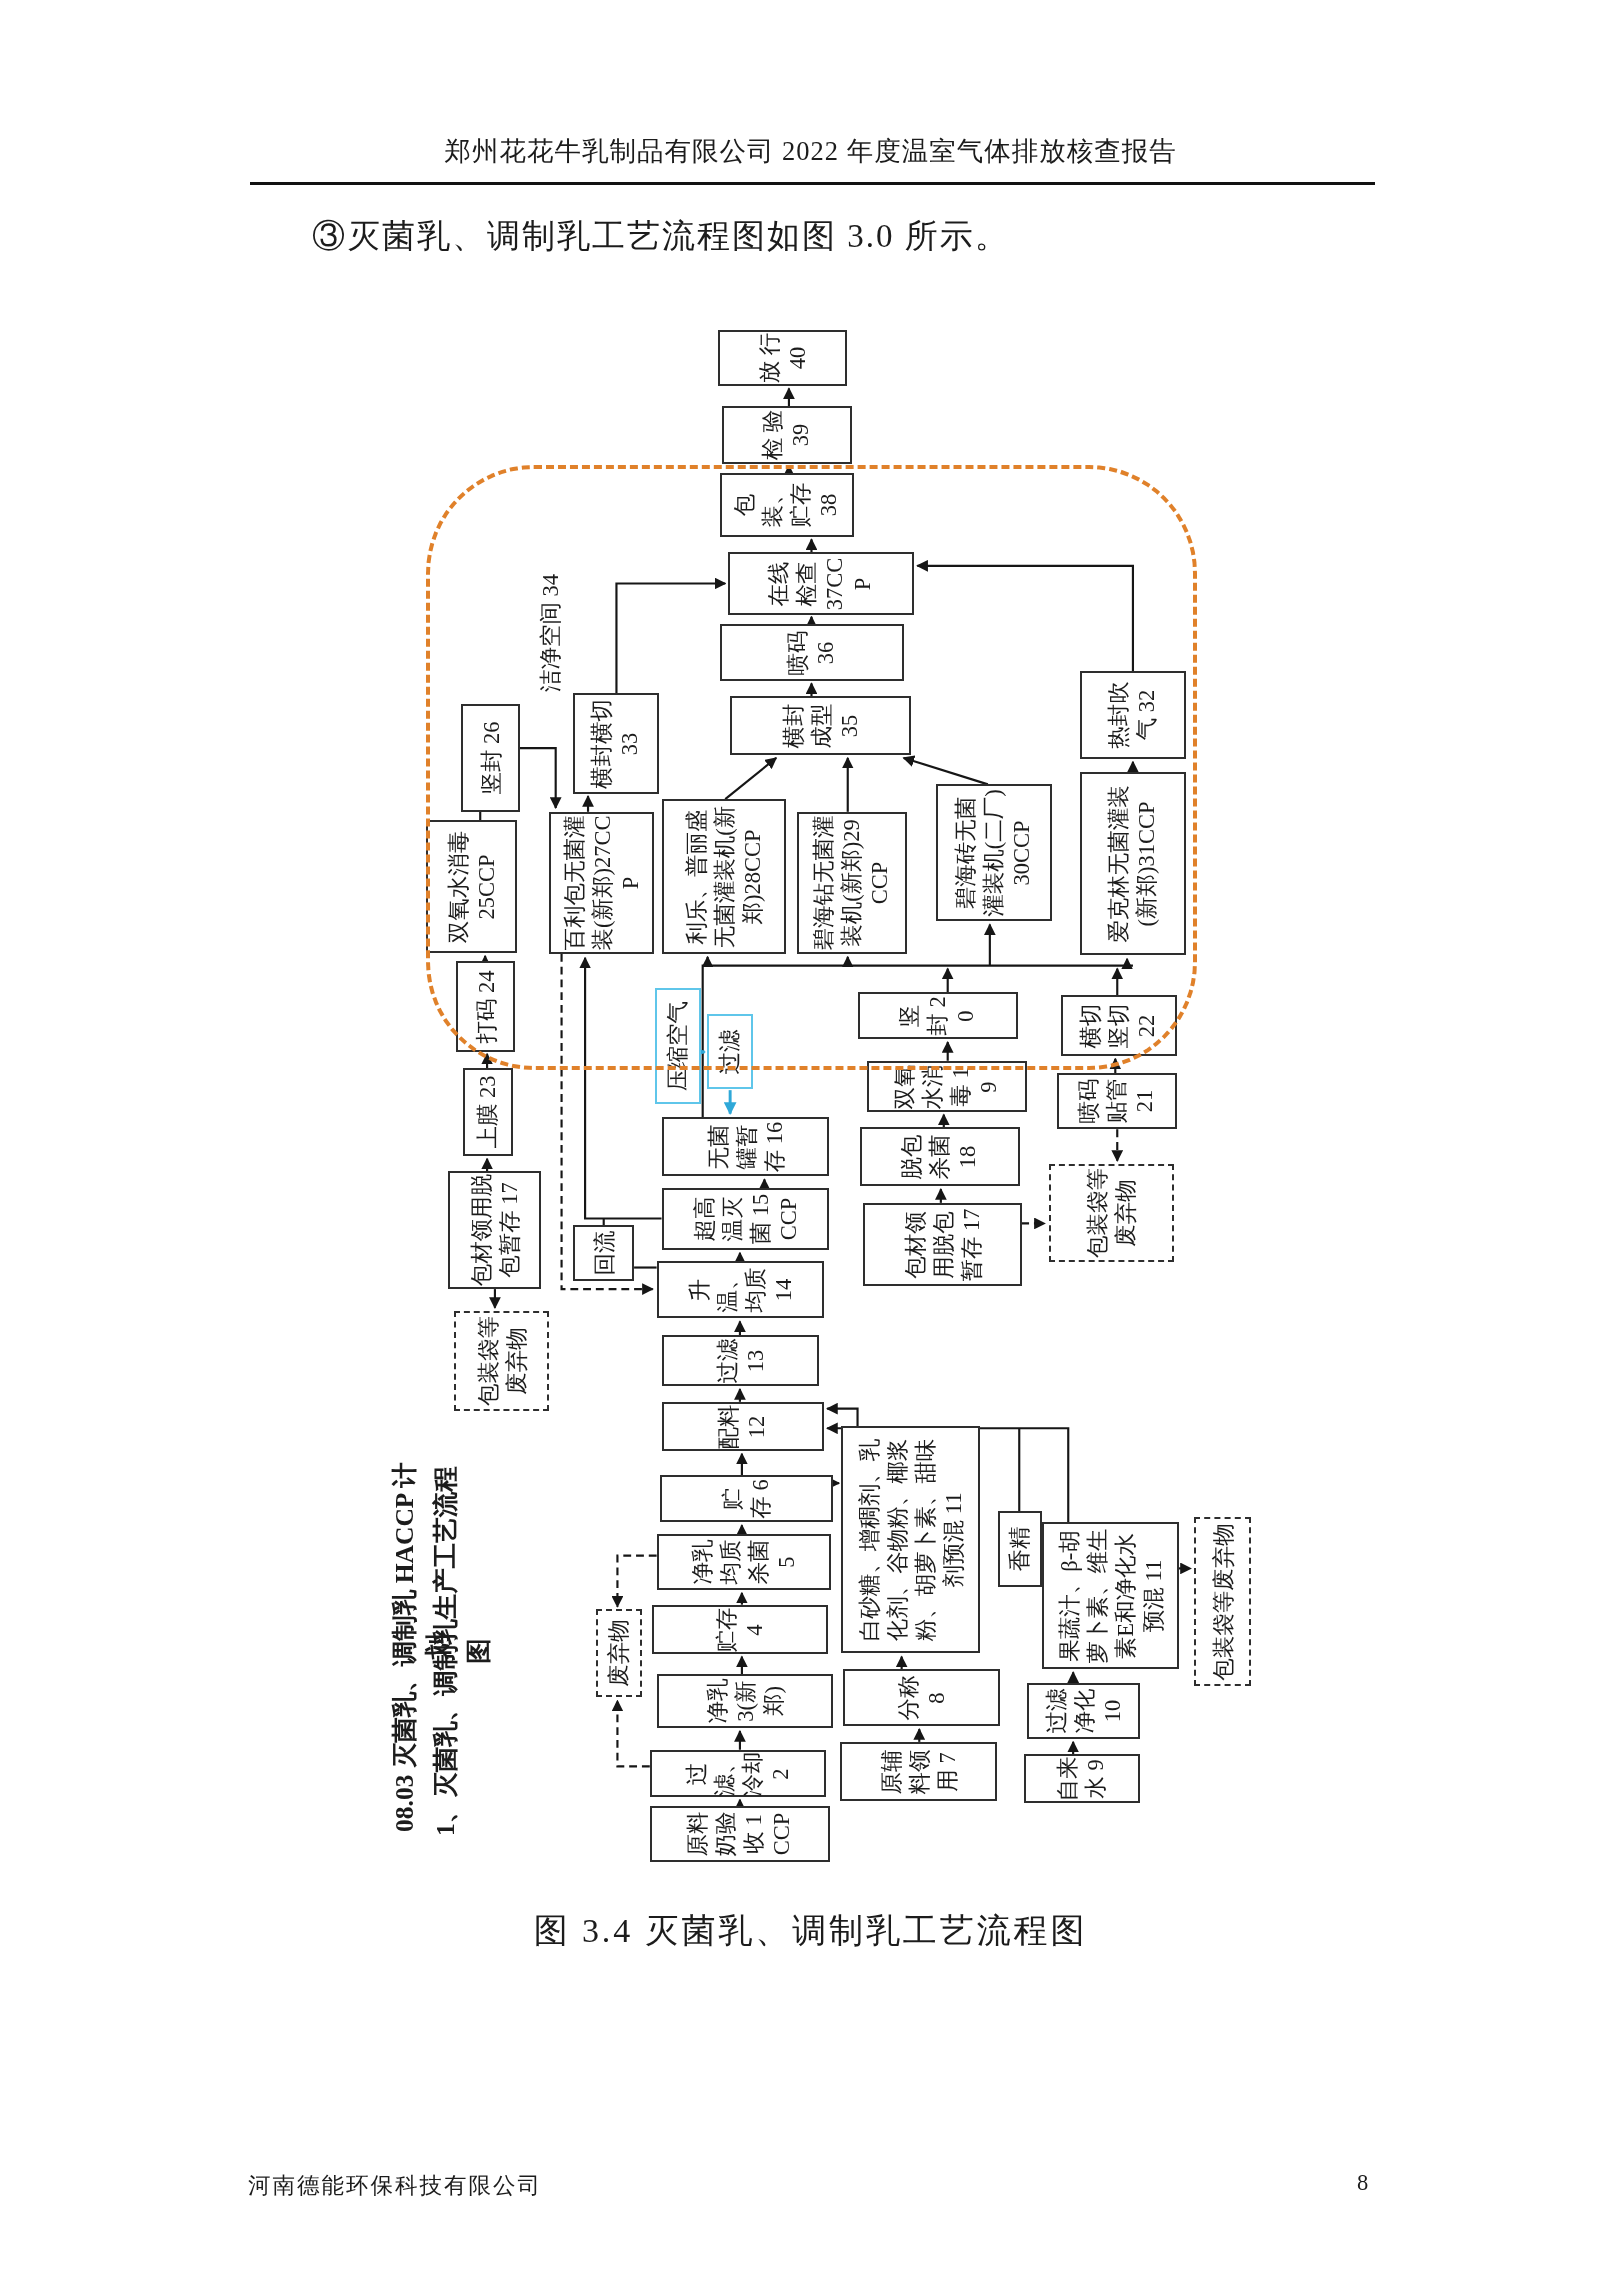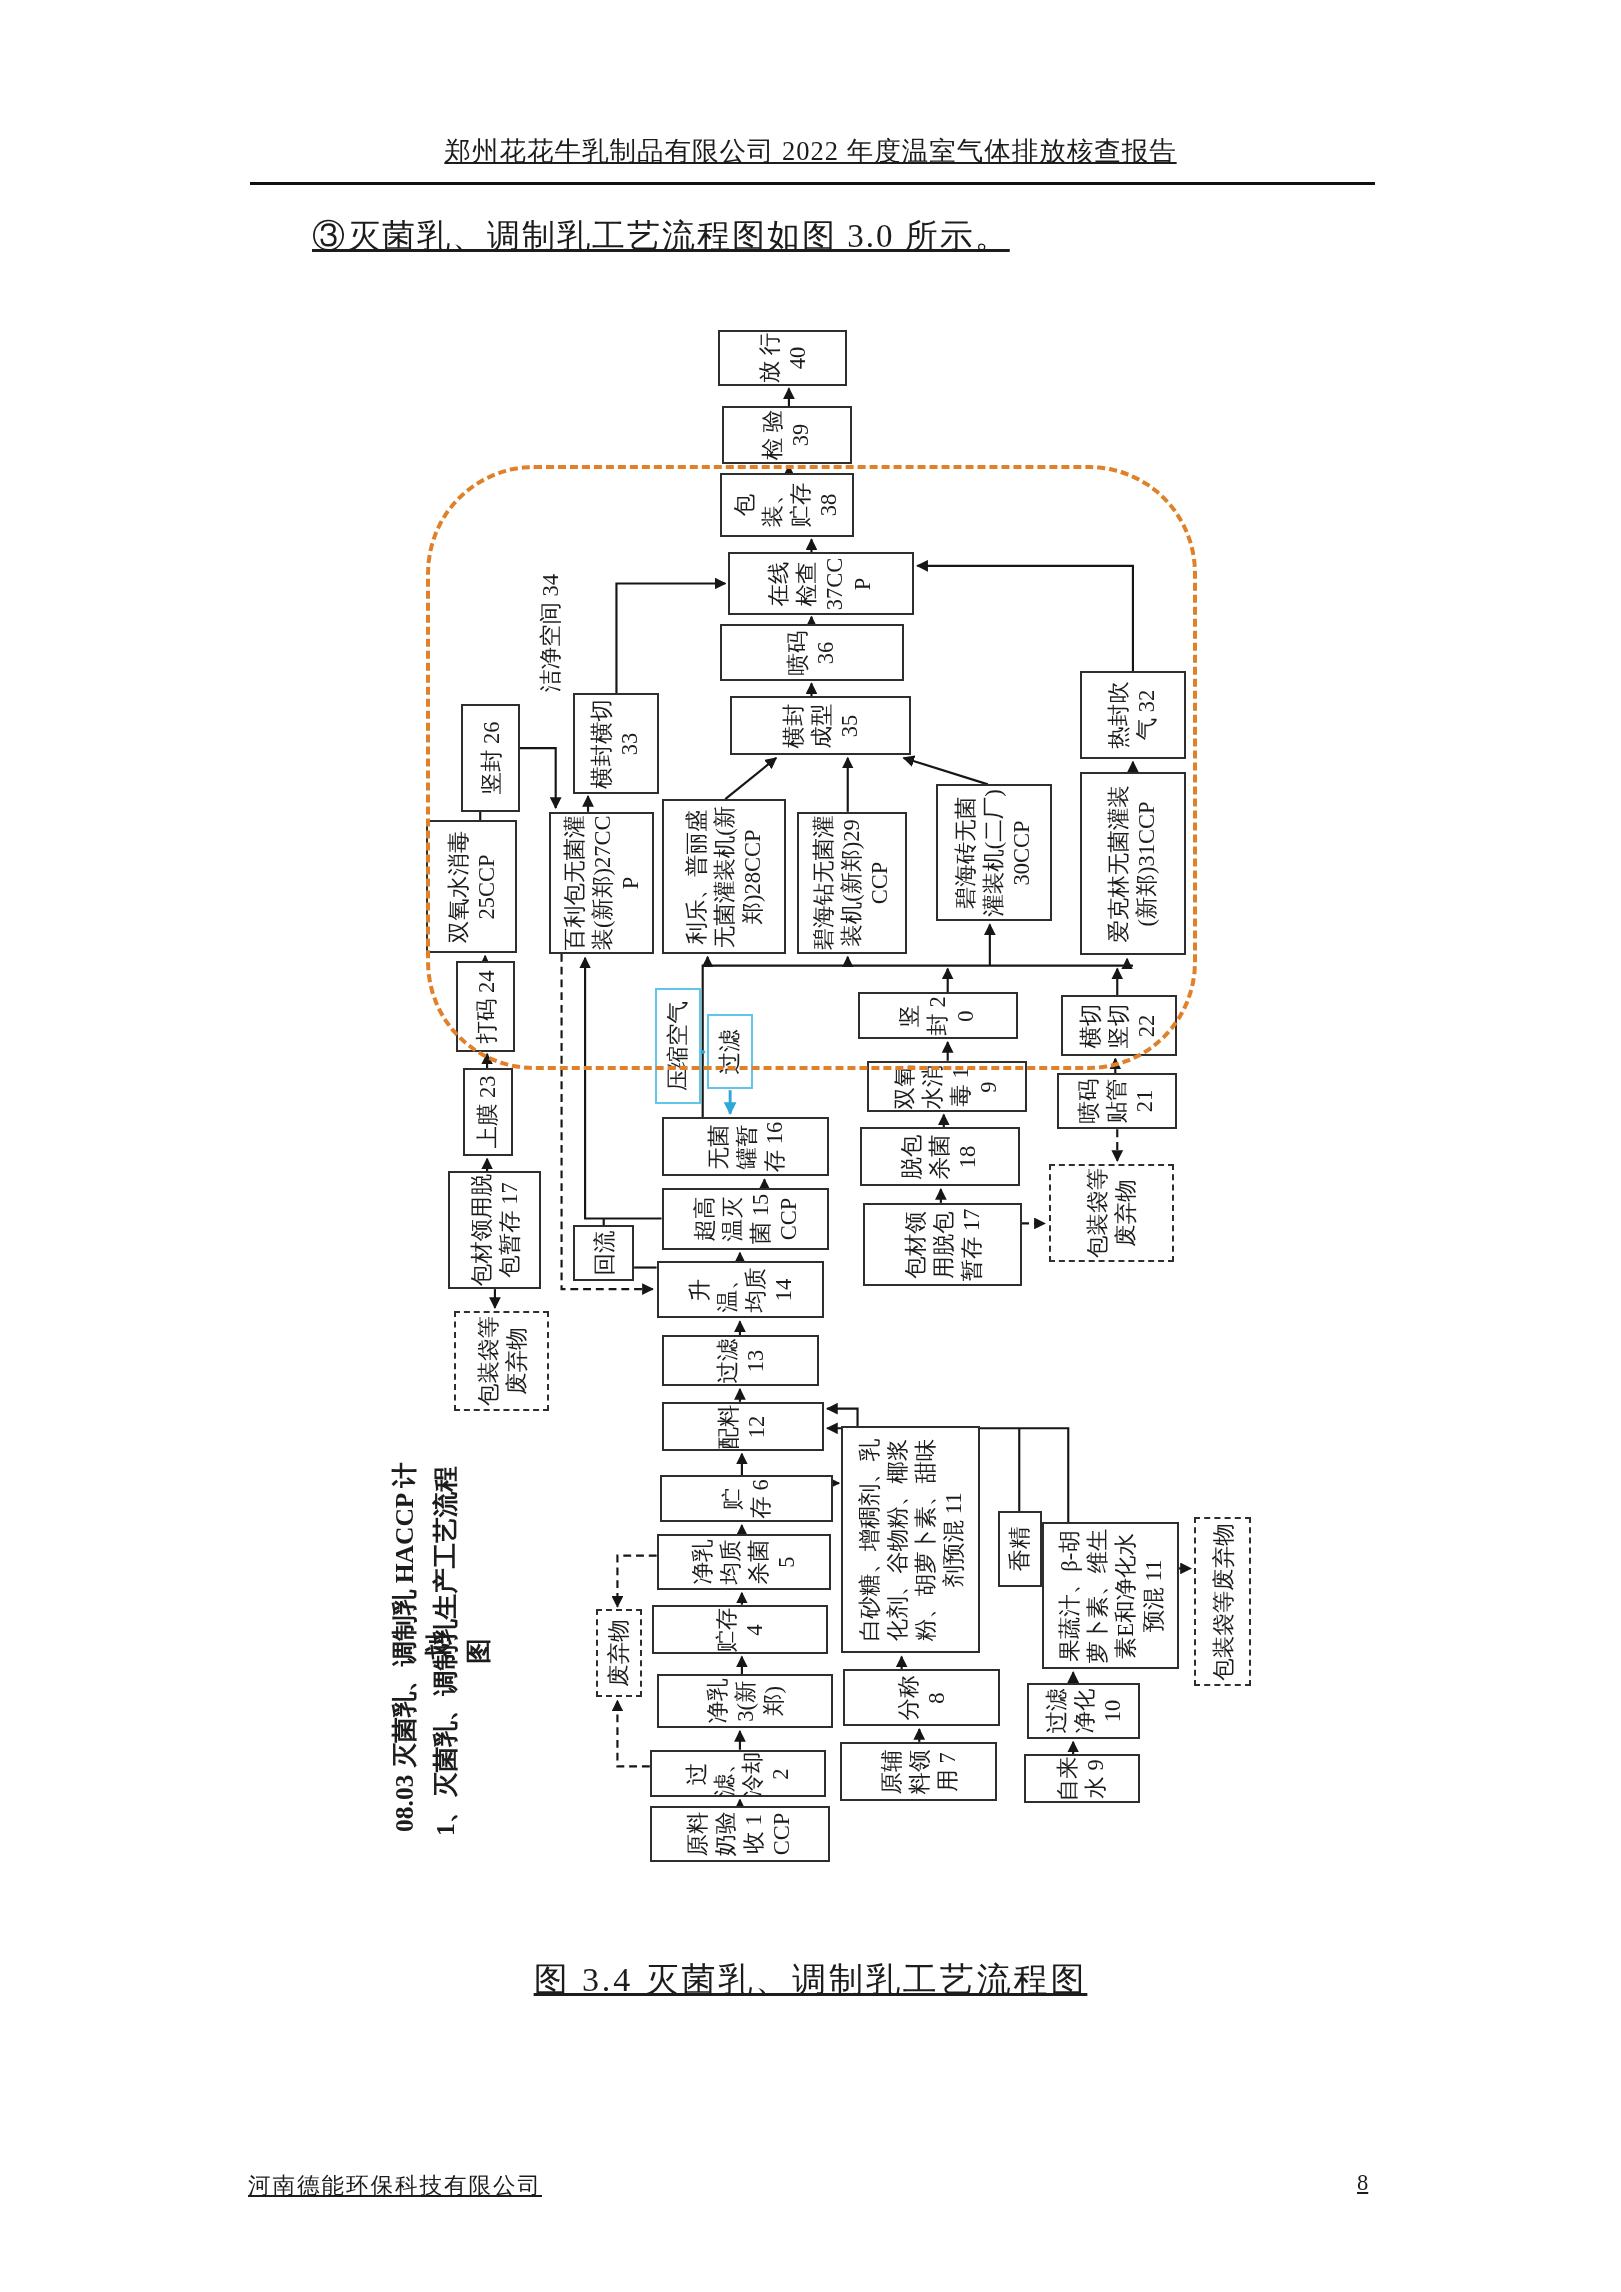--- a/index.html
+++ b/index.html
@@ -1,22 +1,22 @@
 <!DOCTYPE html>
 <html><head>
 <meta charset="utf-8">
 <style>
   html,body{margin:0;padding:0;background:#9a9a9a;}
   .page{position:relative;width:1621px;height:2293px;background:#ffffff;margin:0 auto;
         font-family:"Liberation Serif","DejaVu Serif",serif;color:#1c1c1c;overflow:hidden;}
-  .abs{position:absolute;text-decoration:underline;}
+  .abs{position:absolute;}
   .header-title{left:0;right:0;top:133px;text-align:center;font-size:26.5px;letter-spacing:1px;}
   .header-rule{left:250px;top:182px;width:1125px;height:2.9px;background:#111;}
   .para{left:312px;top:214px;font-size:33px;letter-spacing:2px;}
-  .caption{left:0;right:0;top:1957px;text-align:center;font-size:34px;letter-spacing:2.9px;}
+  .caption{left:0;right:0;top:1908px;text-align:center;font-size:34px;letter-spacing:2.9px;}
   .footer-left{left:248px;top:2170px;font-size:22.5px;letter-spacing:2px;}
   .page-num{left:1357px;top:2170px;font-size:22.5px;}
 
   #diagram{position:absolute;left:0;top:0;width:1621px;height:2293px;}
   #edges{position:absolute;left:0;top:0;z-index:2;pointer-events:none;}
   #nodes{position:absolute;left:0;top:0;z-index:3;}
   .node{position:absolute;border:2.2px solid #2e2e2e;background:#fff;box-sizing:border-box;}
   .node.dashed{border-style:dashed;}
   .node.blue{border-color:#5fc6ea;}
   .node.plain,.node.plain-bold{border:none;background:transparent;}

